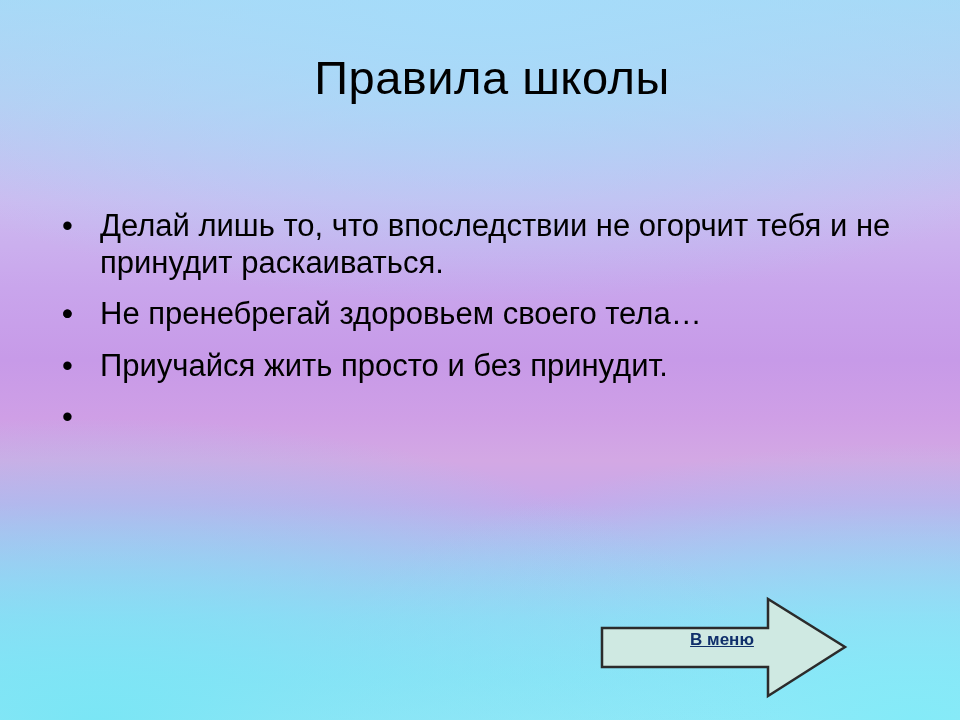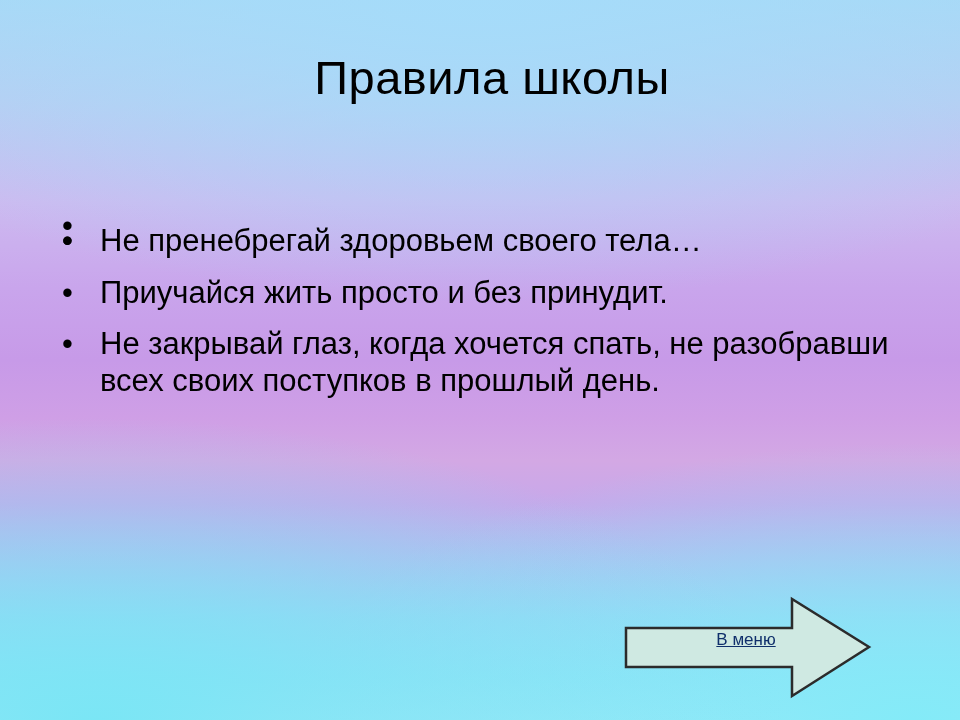--- a/index.html
+++ b/index.html
@@ -68,24 +68,25 @@
   .bullet-item .dot {
     position: absolute;
     left: 10px;
     top: 0;
     font-size: 31px;
     line-height: 1.18;
     color: #000000;
   }
   .menu-arrow {
     position: absolute;
-    left: 624px;
+    left: 600px;
     top: 595px;
     width: 248px;
     height: 105px;
+    font-weight: bold;
   }
   .menu-arrow svg {
     display: block;
   }
   .menu-arrow .arrow-label {
     position: absolute;
     left: 62px;
     top: 35px;
     width: 120px;
     text-align: center;
@@ -98,35 +99,35 @@
 </head>
 <body>
 
 <div class="slide">
 
   <div class="slide-title">Правила школы</div>
 
   <ul class="bullet-list">
     <li class="bullet-item">
       <span class="dot">•</span>
+      <span>Делай лишь то, что впоследствии не огорчит тебя и не принудит раскаиваться.</span>
     </li>
     <li class="bullet-item">
       <span class="dot">•</span>
     </li>
     <li class="bullet-item">
       <span class="dot">•</span>
       <span>Не пренебрегай здоровьем своего тела…</span>
     </li>
     <li class="bullet-item">
       <span class="dot">•</span>
       <span>Приучайся жить просто и без принудит.</span>
     </li>
     <li class="bullet-item">
       <span class="dot">•</span>
-      <span>Не закрывай глаз, когда хочется спать, не разобравши всех своих поступков в прошлый день.</span>
     </li>
   </ul>
 
   <div class="menu-arrow">
     <svg width="248" height="105" viewBox="0 0 248 105">
       <polygon points="2,33 168,33 168,4 245,52 168,101 168,72 2,72" fill="#cfe9e2" stroke="#2b2b2b" stroke-width="2.5" stroke-linejoin="miter"></polygon>
     </svg>
     <span class="arrow-label">В меню</span>
   </div>
 

